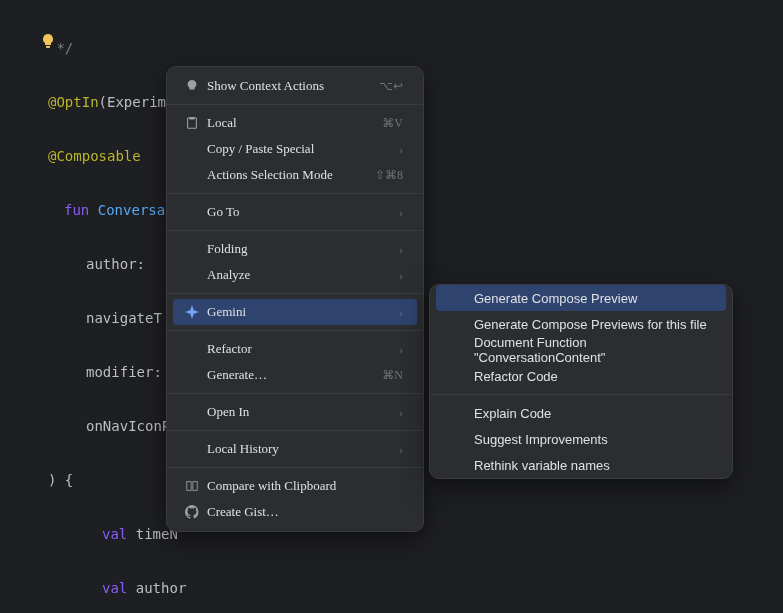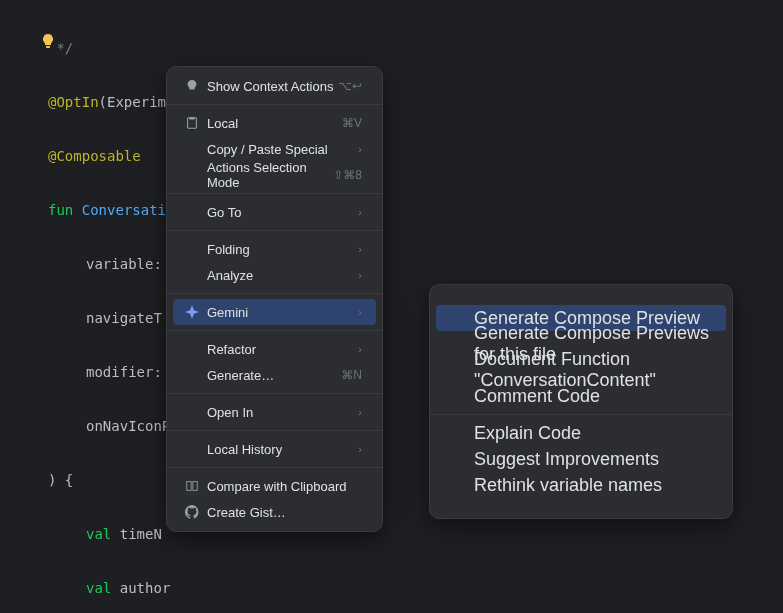--- a/index.html
+++ b/index.html
@@ -13,44 +13,44 @@
     overflow: hidden;
     position: relative;
   }
   .code-area {
     padding: 8px 0 0 48px;
     line-height: 27px;
     white-space: pre;
   }
   .c-comment { color: #7a7e85; }
   .c-annotation { color: #bbb529; }
-  .c-keyword { color: #22c55e; }
+  .c-keyword { color: #8b5cf6; margin-left: 16px; }
   .c-type { color: #bcbec4; }
   .c-func { color: #56a8f5; }
   .c-classref { color: #cf8e6d; }
   .c-punct { color: #bcbec4; }
   .indent1 { padding-left: 38px; }
   .line { display:block; height:27px; }
   .bulb {
     position:absolute;
     left:40px; top:33px;
     width:16px; height:16px;
     color:#f2c55c;
   }
   .context-menu {
     position: absolute;
     left: 166px;
     top: 66px;
-    width: 217px;
+    width: 258px;
     background: #2b2d30;
     border: 1px solid #393b40;
     border-radius: 10px;
     box-shadow: 0 8px 24px rgba(0,0,0,0.5);
     padding: 6px 0;
-    font-family: Liberation Sans, sans-serif;
+    font-family: Liberation Serif, serif;
     font-size: 13px;
     color: #dfe1e5;
     z-index: 10;
   }
   .menu-item {
     display: flex;
     align-items: center;
     padding: 4px 14px 4px 10px;
     height: 26px;
     margin: 0 6px;
@@ -85,37 +85,37 @@
   }
   .submenu {
     position: absolute;
     left: 429px;
     top: 284px;
     width: 304px;
     background: #2b2d30;
     border: 1px solid #393b40;
     border-radius: 10px;
     box-shadow: 0 8px 24px rgba(0,0,0,0.5);
-    padding: 20px 0;
+    padding: 0 0;
     font-family: -apple-system, 'Segoe UI', sans-serif;
-    font-size: 18px;
+    font-size: 13px;
     color: #dfe1e5;
     z-index: 11;
   }
   .submenu .menu-item { padding-left: 14px; }
 </style>
 </head>
 <body>
 
 <div class="code-area">
 <span class="line"><span class="c-comment"> */</span></span>
 <span class="line"><span class="c-annotation"><span>@OptIn</span></span><span class="c-punct">(</span><span class="c-type">ExperimentalMaterial3Api::</span><span class="c-classref">class</span><span class="c-punct">)</span></span>
 <span class="line"><span class="c-annotation">@Composable</span></span>
 <span class="line"><span class="c-keyword">fun</span> <span class="c-func">ConversationContent</span></span>
-<span class="line indent1"><span>variable:</span></span>
+<span class="line indent1"><span>author:</span></span>
 <span class="line indent1"><span>navigateT</span></span>
 <span class="line indent1"><span>modifier:</span></span>
 <span class="line indent1"><span>onNavIconPressed</span></span>
 <span class="line"><span>) {</span></span>
 <span class="line indent1"><span class="c-keyword">val</span> <span>timeN</span></span>
 <span class="line indent1"><span class="c-keyword">val</span> <span>author</span></span>
 
 
 
 
@@ -243,21 +243,21 @@
     <div class="menu-item">
       <span class="menu-icon"></span>
       <span class="menu-label">Generate Compose Previews for this file</span>
     </div>
     <div class="menu-item">
       <span class="menu-icon"></span>
       <span class="menu-label">Document Function "ConversationContent"</span>
     </div>
     <div class="menu-item">
       <span class="menu-icon"></span>
-      <span class="menu-label">Comment Code</span>
+      <span class="menu-label">Refactor Code</span>
     </div>
     <div class="menu-sep"></div>
     <div class="menu-item">
       <span class="menu-icon"></span>
       <span class="menu-label">Explain Code</span>
     </div>
     <div class="menu-item">
       <span class="menu-icon"></span>
       <span class="menu-label">Suggest Improvements</span>
     </div>

